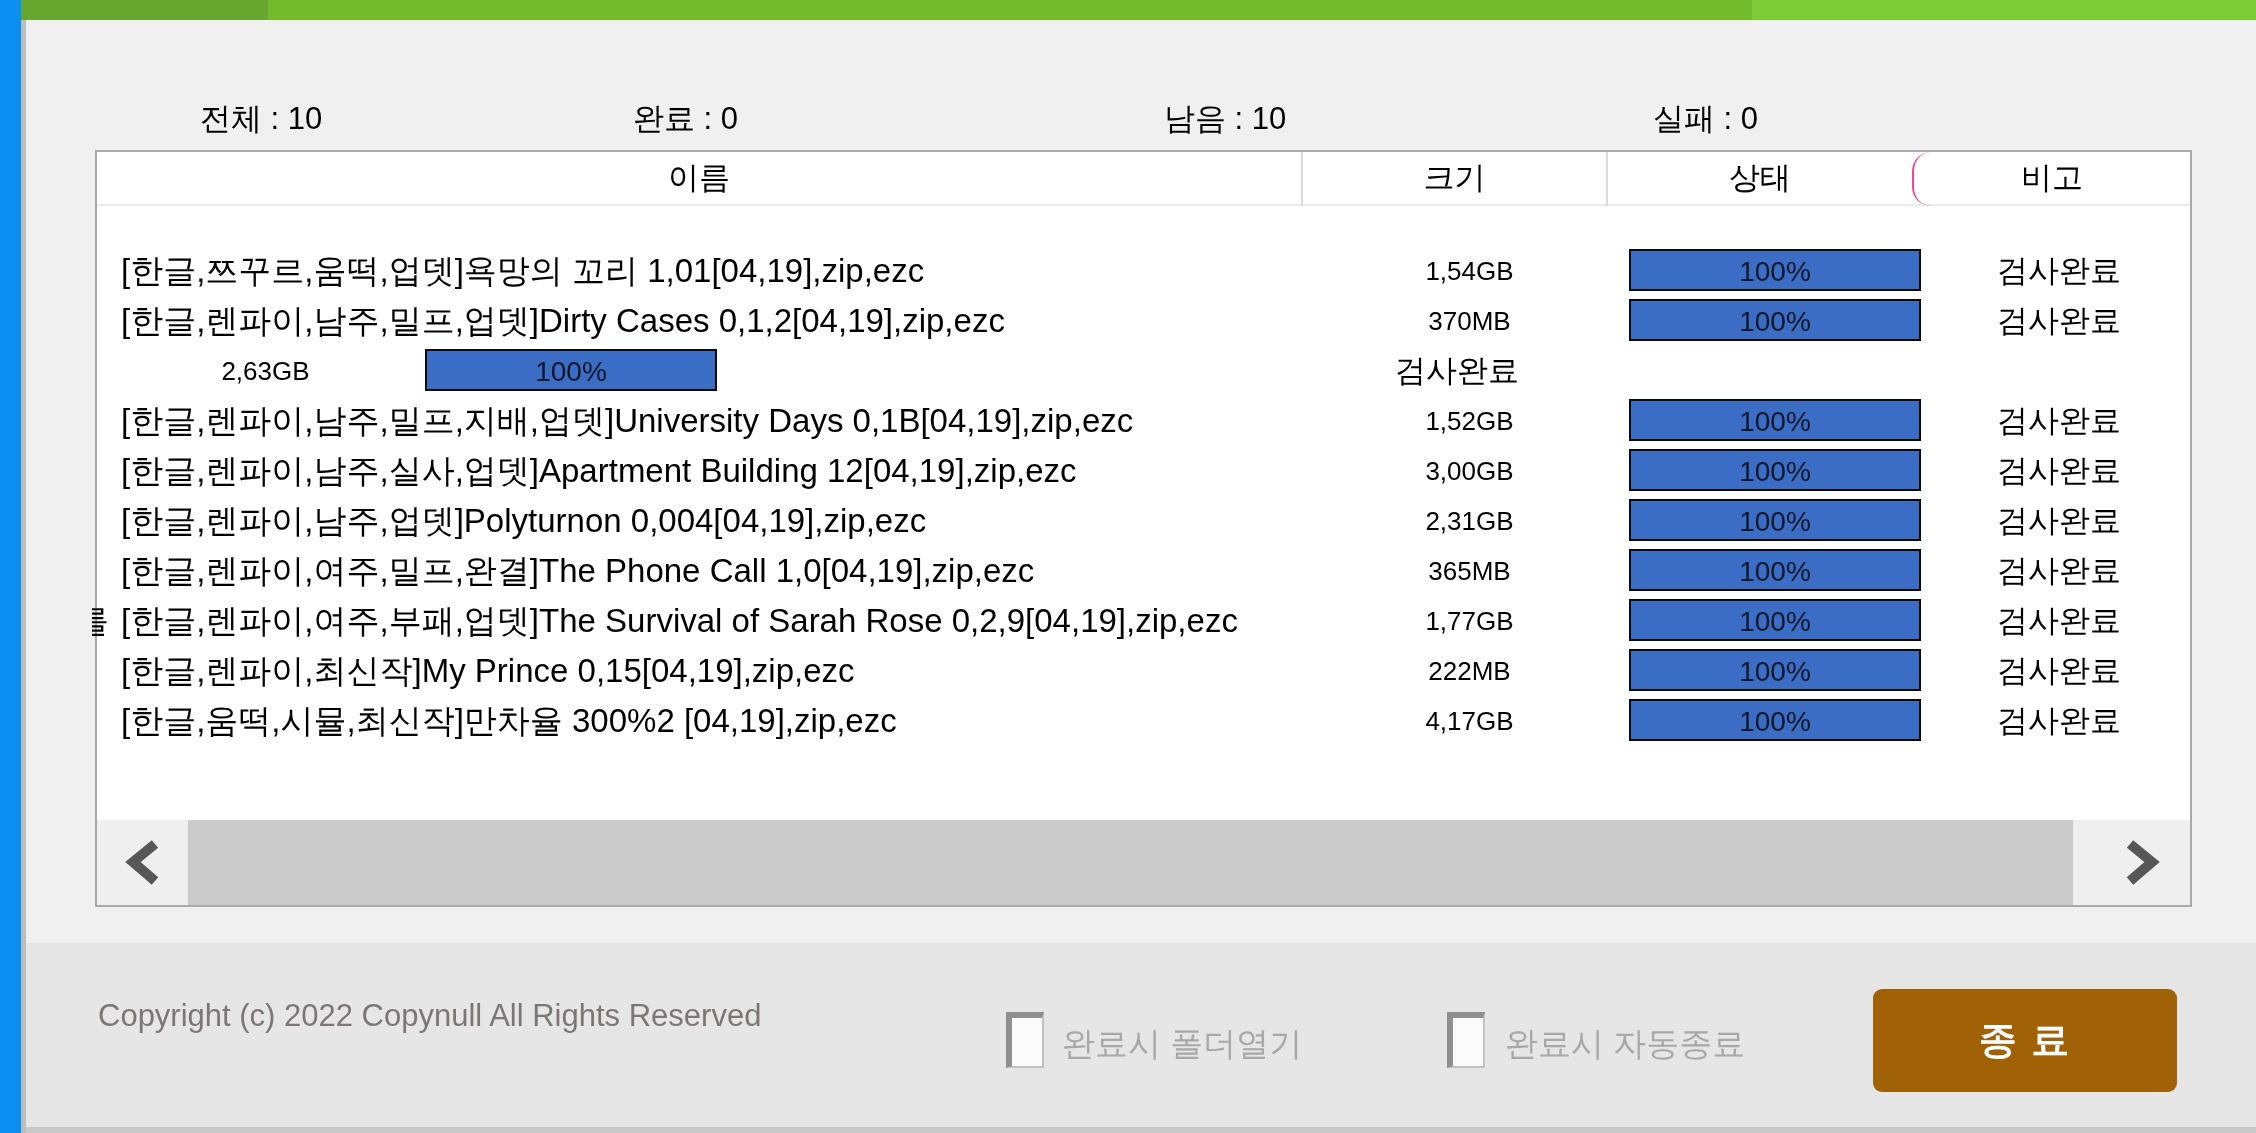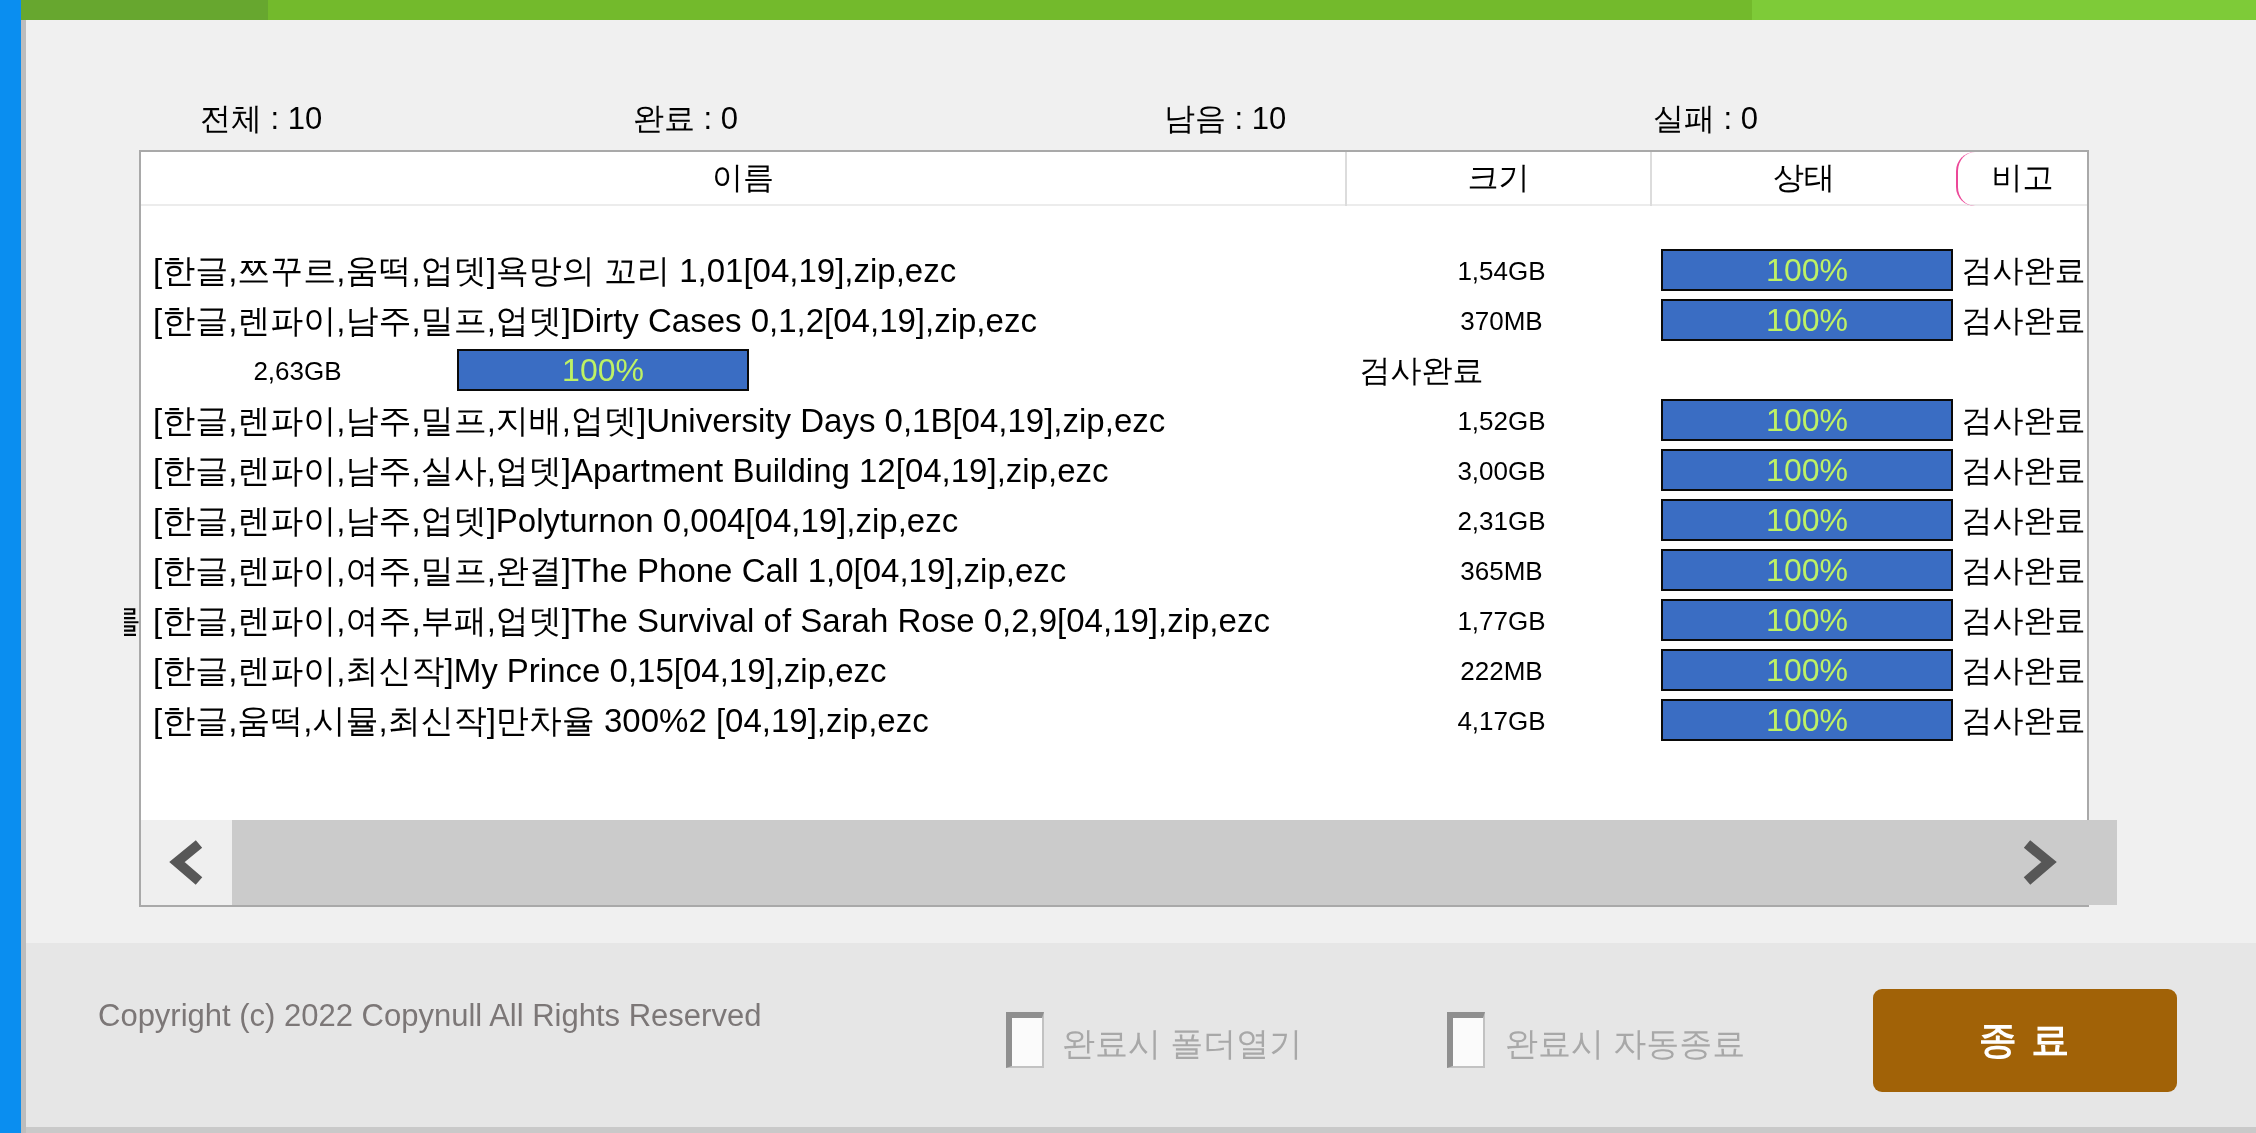--- a/index.html
+++ b/index.html
@@ -14,42 +14,42 @@
   .tb-seg2{width:1484px;height:100%;background:#73ba2c;}
   .tb-seg3{flex:1;height:100%;background:#7ecb38;}
   .footer-panel{position:absolute;left:21px;top:943px;right:0;height:190px;background:#e6e6e6;}
   .bottom-strip{position:absolute;left:21px;top:1127px;right:0;height:6px;background:#c9c9c9;}
 
   
   .stat{position:absolute;top:98px;font-size:31px;letter-spacing:0px;white-space:nowrap;}
   .stat.s0{left:200px;} .stat.s1{left:633px;} .stat.s2{left:1164px;} .stat.s3{left:1653px;}
 
   
-  .table{position:absolute;left:95px;top:150px;width:1950px;height:757px;box-sizing:border-box;
-         background:#fff;border:2px solid #a9a9a9;margin-left:44px;}
+  .table{position:absolute;left:95px;top:150px;width:2097px;height:757px;box-sizing:border-box;
+         background:#fff;border:2px solid #a9a9a9;}
   .thead{position:absolute;left:0;top:0;right:0;height:54px;display:flex;
          border-bottom:2px solid #ececec;box-sizing:border-box;}
   .hcell{height:54px;line-height:52px;text-align:center;font-size:31px;box-sizing:border-box;}
   .hcell.c-name{width:1204px;}
   .hcell.c-size{width:305px;border-left:2px solid #dcdcdc;}
   .hcell.c-status{width:306px;border-left:2px solid #dcdcdc;}
   .hcell.c-note{flex:1;border-left:2px solid #ec4899;border-radius:19px;}
 
-  .rows{position:absolute;left:4px;top:94px;right:0;}
+  .rows{position:absolute;left:16px;top:94px;right:0;}
   .trow{display:flex;height:50px;position:relative;}
   .cell{height:50px;line-height:50px;box-sizing:border-box;}
   .cell.name{width:1204px;padding-left:8px;font-size:33px;white-space:nowrap;overflow:hidden;}
   .cell.size{width:305px;text-align:center;font-size:26px;}
   .cell.status{width:306px;}
   .cell.note{flex:1;text-align:center;font-size:31px;}
   .prefix{position:absolute;left:-21px;top:0;width:17px;height:50px;line-height:50px;
           overflow:hidden;direction:rtl;font-size:33px;}
   .pbar{width:288px;height:38px;border:2px solid #0a0a0a;background:#3a6dc3;margin:3px auto 0;
         text-align:center;}
-  .ptext{color:#bef264;font-size:32px;line-height:38px;}
+  .ptext{color:#0f172a;font-size:28px;line-height:38px;}
 
   
   .hscroll{position:absolute;left:0;right:0;bottom:0;height:85px;background:#efefef;}
   .hthumb{position:absolute;left:91px;top:0;width:1885px;height:85px;background:#cbcbcb;}
   .scroll-arrow{position:absolute;top:20px;width:36px;height:45px;}
   .scroll-arrow.left{left:28px;}
   .scroll-arrow.right{right:30px;}
   .scroll-arrow svg{display:block;}
 
   

